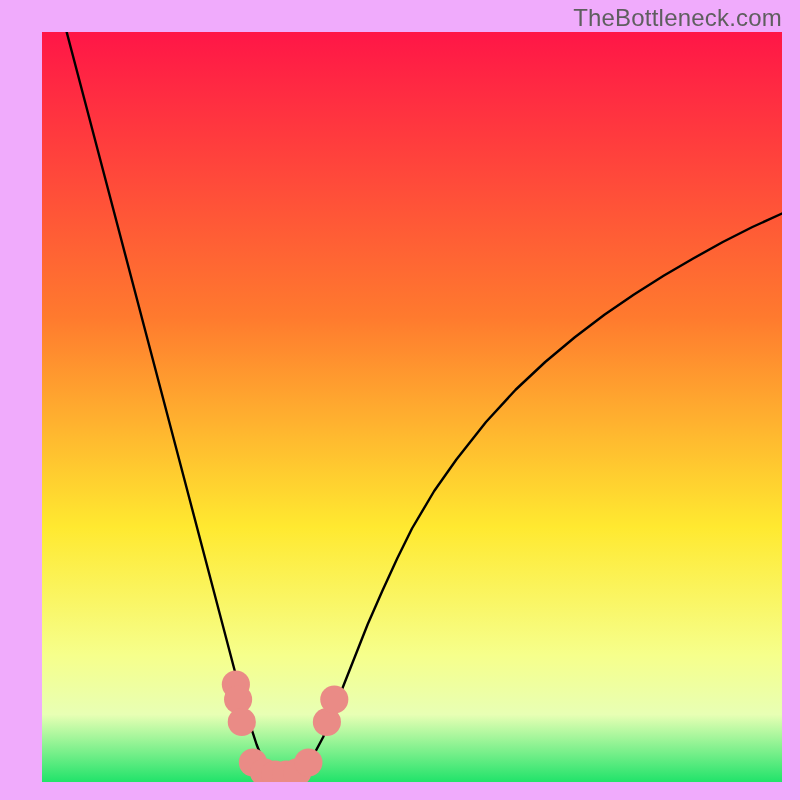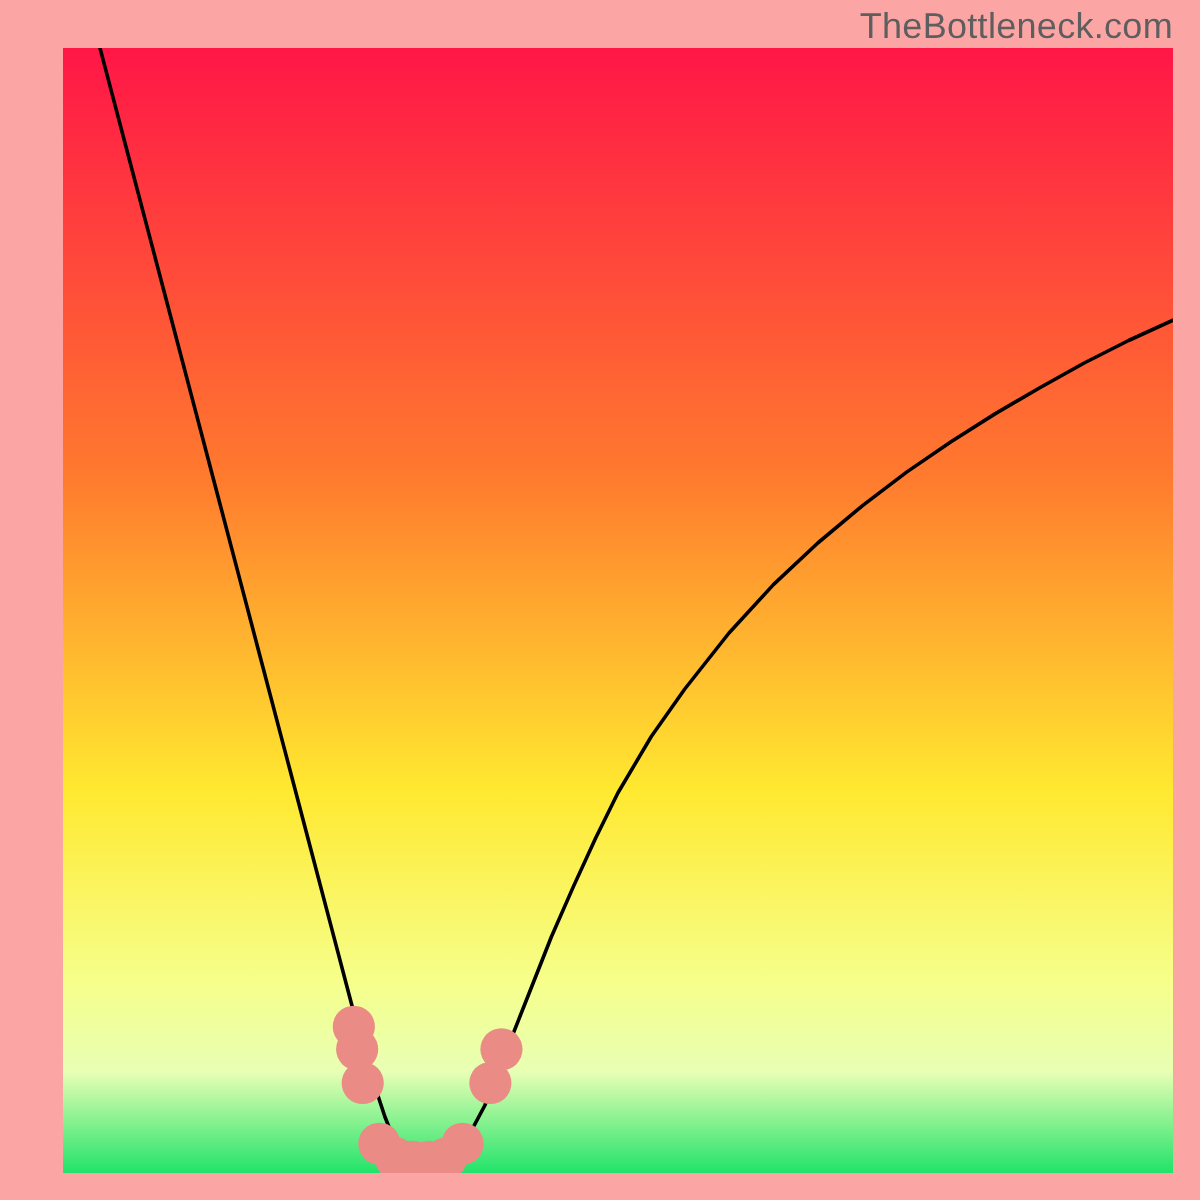--- a/index.html
+++ b/index.html
@@ -8,21 +8,21 @@
     width: 800px;
     height: 800px;
     background: #000;
     overflow: hidden;
     font-family: Arial, Helvetica, sans-serif;
   }
   .frame {
     position: absolute;
     width: 800px;
     height: 800px;
-    background: #fca5a5;
+    background: #f0abfc;
   }
   .plot-area {
     position: absolute;
     left: 42px;
     top: 32px;
     width: 740px;
     height: 750px;
   }
   .watermark {
     position: absolute;

